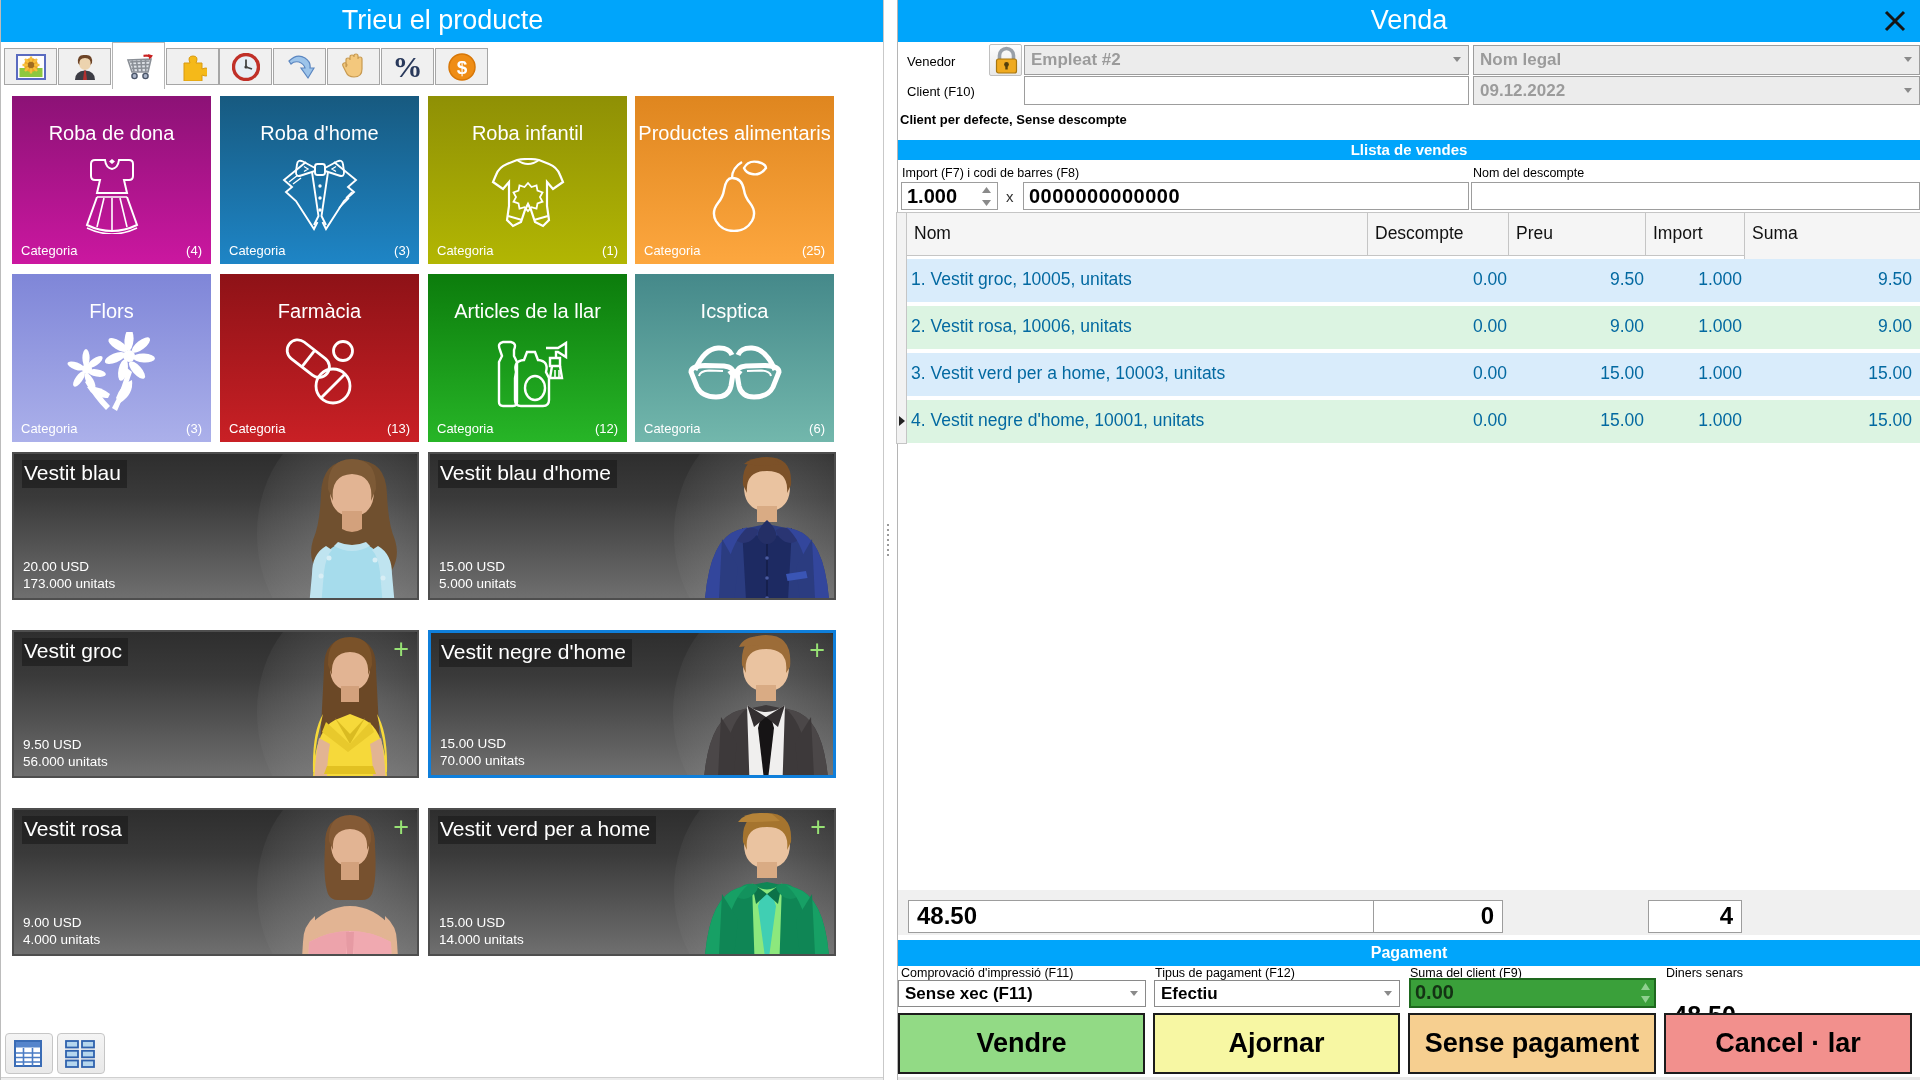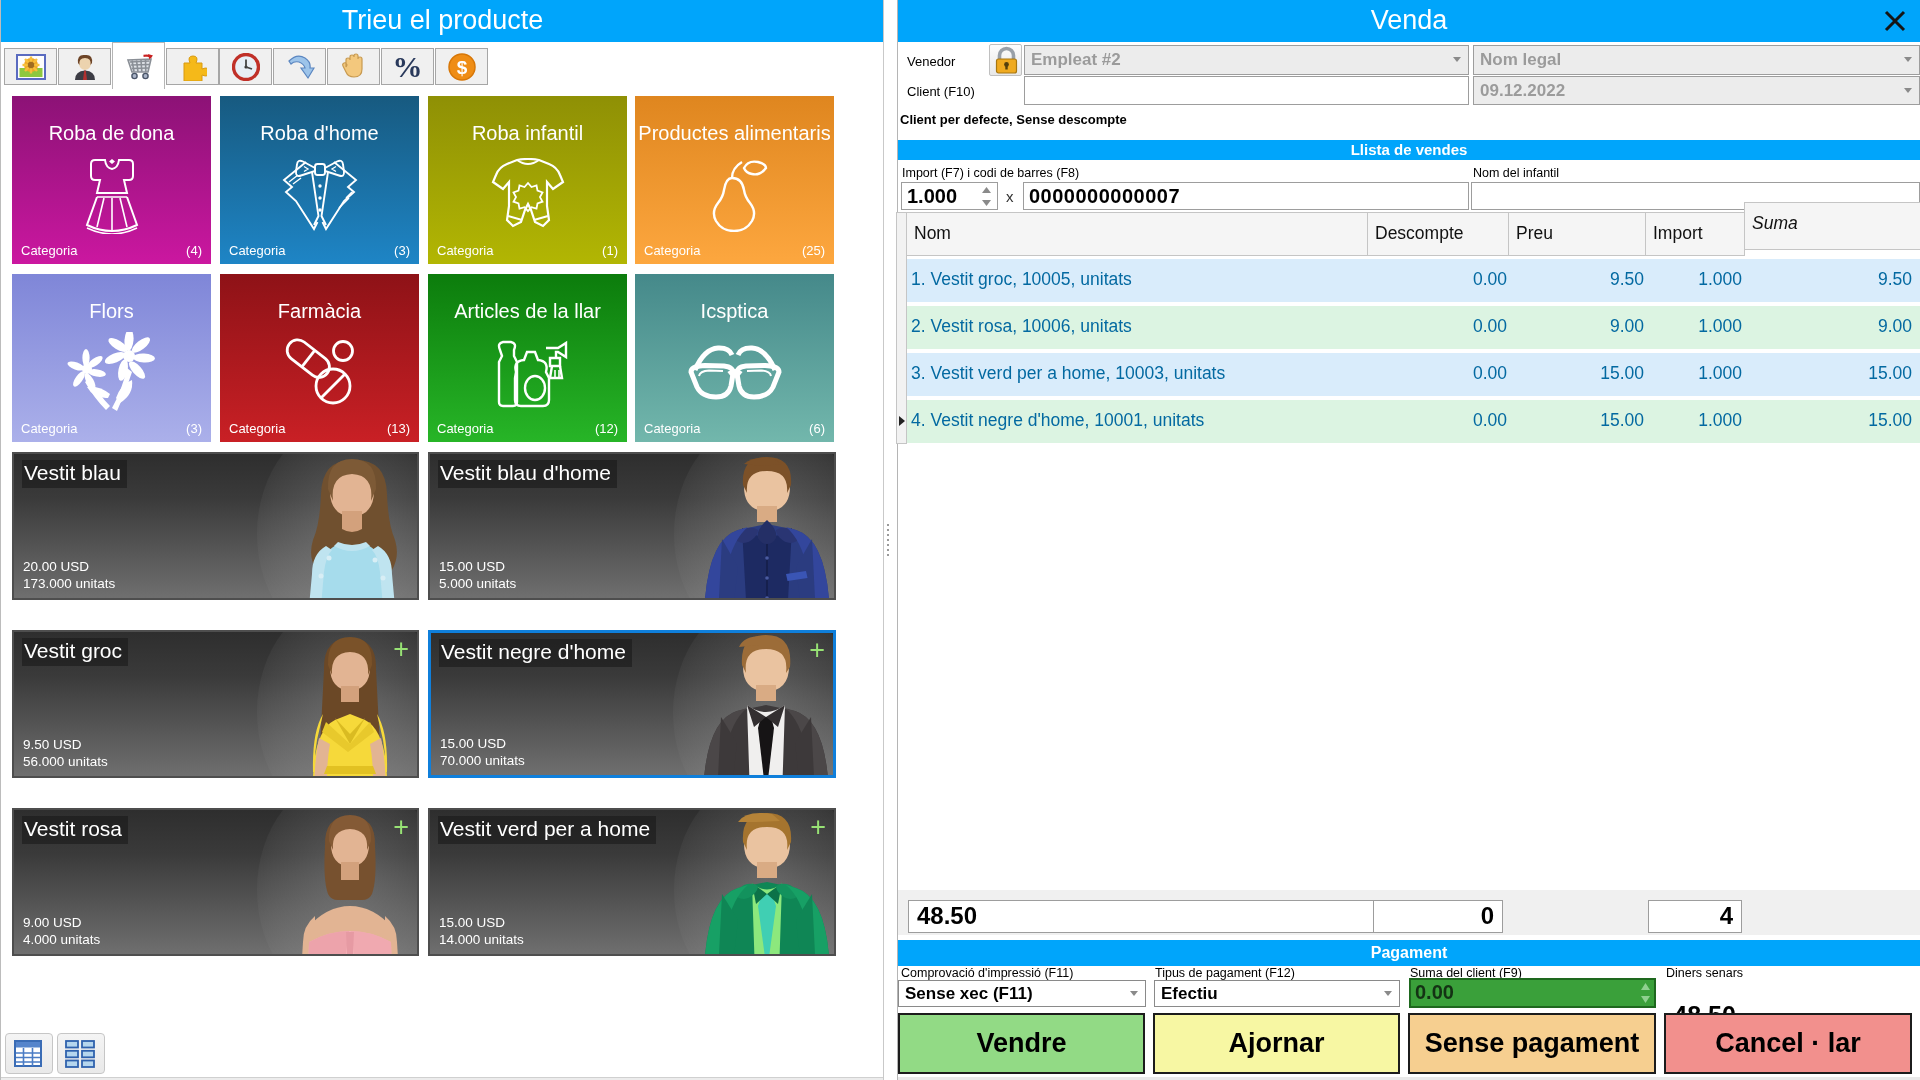--- a/index.html
+++ b/index.html
@@ -465,48 +465,48 @@
       <span class="arr"></span>
     </div>
   <div class="fld" style="left:126px;top:76px;width:445px;height:29px;"></div>
   <div class="fld dis" style="left:575px;top:76px;width:447px;height:29px;">
       <span class="tx">09.12.2022</span>
       <span class="arr"></span>
     </div>
   <div style="position:absolute;left:2px;top:112px;font-size:13px;font-weight:bold;">Client per defecte, Sense descompte</div>
   <div class="bluebar" style="top:140px;height:20px;font-size:15px;line-height:20px;">Llista de vendes</div>
   <div class="lbl2" style="left:4px;top:166px;">Import (F7) i codi de barres (F8)</div>
-  <div class="lbl2" style="left:575px;top:166px;">Nom del infantil</div>
+  <div class="lbl2" style="left:575px;top:166px;">Nom del descompte</div>
   <div class="fld" style="left:3px;top:182px;width:97px;height:28px;">
     <span style="position:absolute;left:5px;top:2px;font-size:20px;font-weight:bold;">1.000</span>
     <svg style="position:absolute;right:6px;top:4px;" width="9" height="19" viewBox="0 0 9 19">
       <path d="M4.5 0 L9 6 H0 Z" fill="#8a8a8a"></path>
         <path d="M4.5 19 L9 13 H0 Z" fill="#8a8a8a"></path>
     </svg>
   </div>
   <div style="position:absolute;left:108px;top:188px;font-size:15px;color:#333;">x</div>
   <div class="fld" style="left:125px;top:182px;width:446px;height:28px;">
-    <span style="position:absolute;left:5px;top:2px;font-size:20px;font-weight:bold;letter-spacing:.5px;">0000000000007</span>
+    <span style="position:absolute;left:5px;top:2px;font-size:20px;font-weight:bold;letter-spacing:.5px;">0000000000000</span>
   </div>
   <div class="fld" style="left:573px;top:182px;width:449px;height:28px;"></div>
 
   <div style="position:absolute;left:-2px;top:212px;width:11px;height:232px;background:#f2f2f2;border:1px solid #c5c5c5;"></div>
   <div class="th" style="left:8px;top:212px;width:462px;height:44px;">
       <span>Nom</span>
     </div>
   <div class="th" style="left:469px;top:212px;width:142px;height:44px;">
       <span>Descompte</span>
     </div>
   <div class="th" style="left:610px;top:212px;width:138px;height:44px;">
       <span>Preu</span>
     </div>
   <div class="th" style="left:747px;top:212px;width:100px;height:44px;">
       <span>Import</span>
     </div>
-  <div class="th" style="left:846px;top:202px;width:177px;height:48px;font-style:italic;">
+  <div class="th" style="left:846px;top:212px;width:177px;height:54px;">
       <span>Suma</span>
     </div>
 
   <div class="row r-blue" style="left:9px;top:259px;">
     <div style="left:4px;">1. Vestit groc, 10005, unitats</div>
     <div style="left:360px;width:240px;text-align:right;">0.00</div>
     <div style="left:500px;width:237px;text-align:right;">9.50</div>
     <div style="left:640px;width:195px;text-align:right;">1.000</div>
     <div style="left:700px;width:305px;text-align:right;">9.50</div>
   </div>

